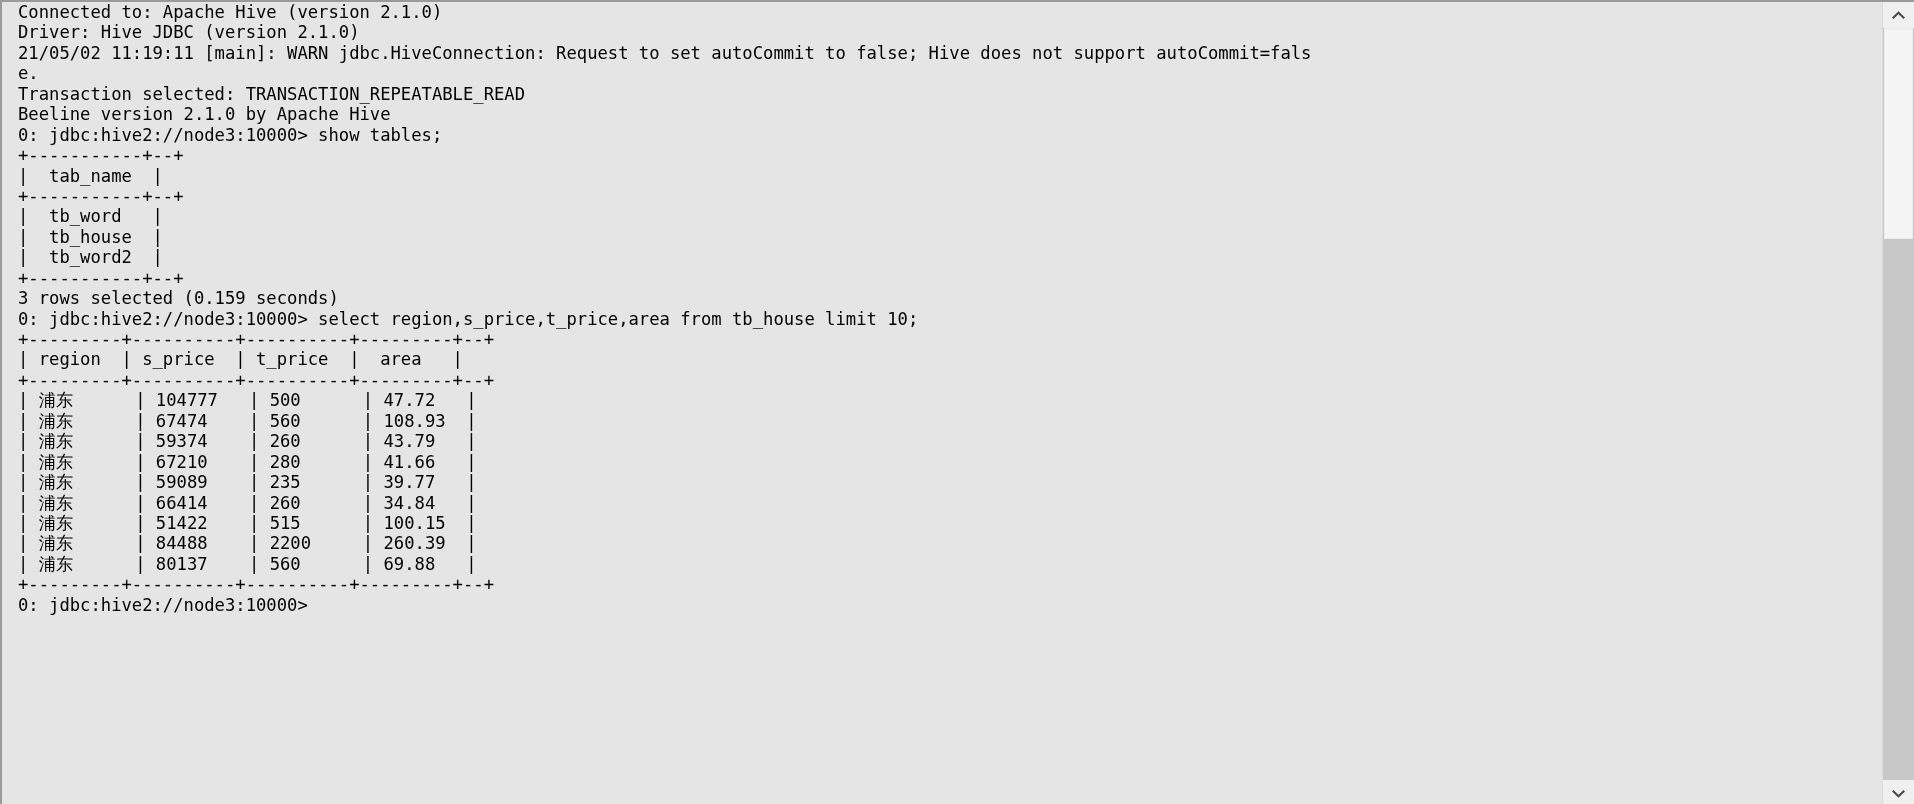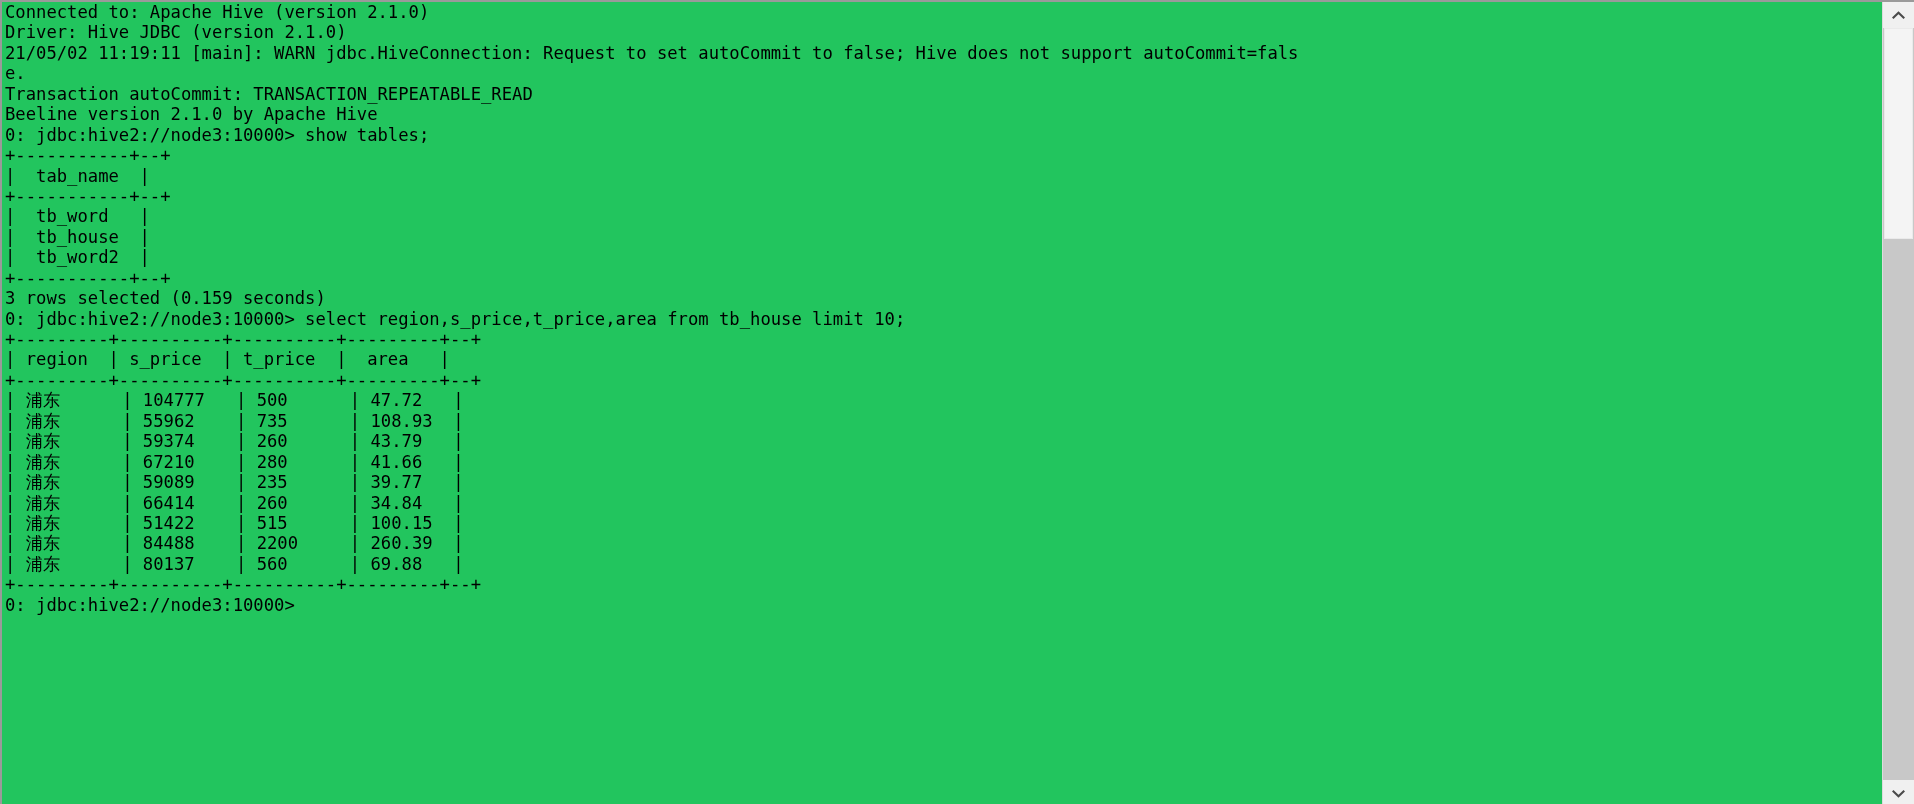--- a/index.html
+++ b/index.html
@@ -26,23 +26,23 @@
     overflow: hidden;
   }
 
   
   #console {
     position: absolute;
     left: 0;
     top: 0;
     width: 1880px;
     height: 802px;
-    padding: 0 0 0 3px;
+    padding: 0 0 0 16px;
     box-sizing: border-box;
-    background: #22c55e;
+    background: #e5e5e5;
     overflow: hidden;
   }
 
   .line {
     display: block;
     height: 20.45px;
     line-height: 20.45px;
     font-family: "DejaVu Sans Mono", "Liberation Mono", monospace;
     font-size: 17.2px;
     letter-spacing: 0px;
@@ -99,37 +99,37 @@
 <body>
 
 <div id="app">
 
   <div id="console">
     <div id="console-lines">
         <div class="line">Connected to: Apache Hive (version 2.1.0)</div>
         <div class="line">Driver: Hive JDBC (version 2.1.0)</div>
         <div class="line">21/05/02 11:19:11 [main]: WARN jdbc.HiveConnection: Request to set autoCommit to false; Hive does not support autoCommit=fals</div>
         <div class="line">e.</div>
-        <div class="line">Transaction autoCommit: TRANSACTION_REPEATABLE_READ</div>
+        <div class="line">Transaction selected: TRANSACTION_REPEATABLE_READ</div>
         <div class="line">Beeline version 2.1.0 by Apache Hive</div>
         <div class="line">0: jdbc:hive2://node3:10000&gt; show tables;</div>
         <div class="line">+-----------+--+</div>
         <div class="line">|  tab_name  |</div>
         <div class="line">+-----------+--+</div>
         <div class="line">|  tb_word   |</div>
         <div class="line">|  tb_house  |</div>
         <div class="line">|  tb_word2  |</div>
         <div class="line">+-----------+--+</div>
         <div class="line">3 rows selected (0.159 seconds)</div>
         <div class="line">0: jdbc:hive2://node3:10000&gt; select region,s_price,t_price,area from tb_house limit 10;</div>
         <div class="line">+---------+----------+----------+---------+--+</div>
         <div class="line">| region  | s_price  | t_price  |  area   |</div>
         <div class="line">+---------+----------+----------+---------+--+</div>
         <div class="line">| 浦东      | 104777   | 500      | 47.72   |</div>
-        <div class="line">| 浦东      | 55962    | 735      | 108.93  |</div>
+        <div class="line">| 浦东      | 67474    | 560      | 108.93  |</div>
         <div class="line">| 浦东      | 59374    | 260      | 43.79   |</div>
         <div class="line">| 浦东      | 67210    | 280      | 41.66   |</div>
         <div class="line">| 浦东      | 59089    | 235      | 39.77   |</div>
         <div class="line">| 浦东      | 66414    | 260      | 34.84   |</div>
         <div class="line">| 浦东      | 51422    | 515      | 100.15  |</div>
         <div class="line">| 浦东      | 84488    | 2200     | 260.39  |</div>
         <div class="line">| 浦东      | 80137    | 560      | 69.88   |</div>
         <div class="line">+---------+----------+----------+---------+--+</div>
         <div class="line">0: jdbc:hive2://node3:10000&gt;</div>
       </div>

